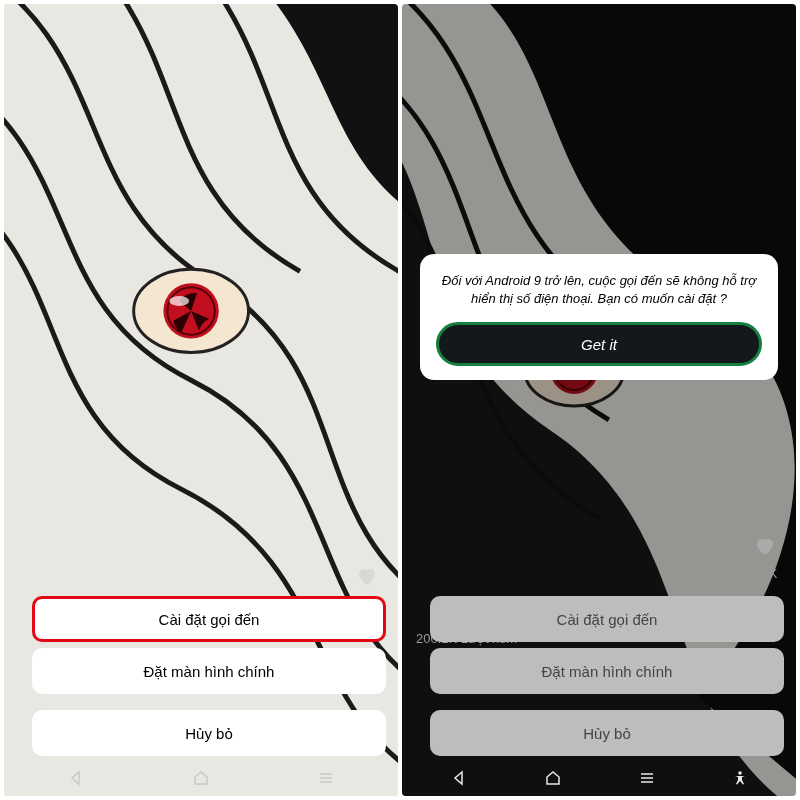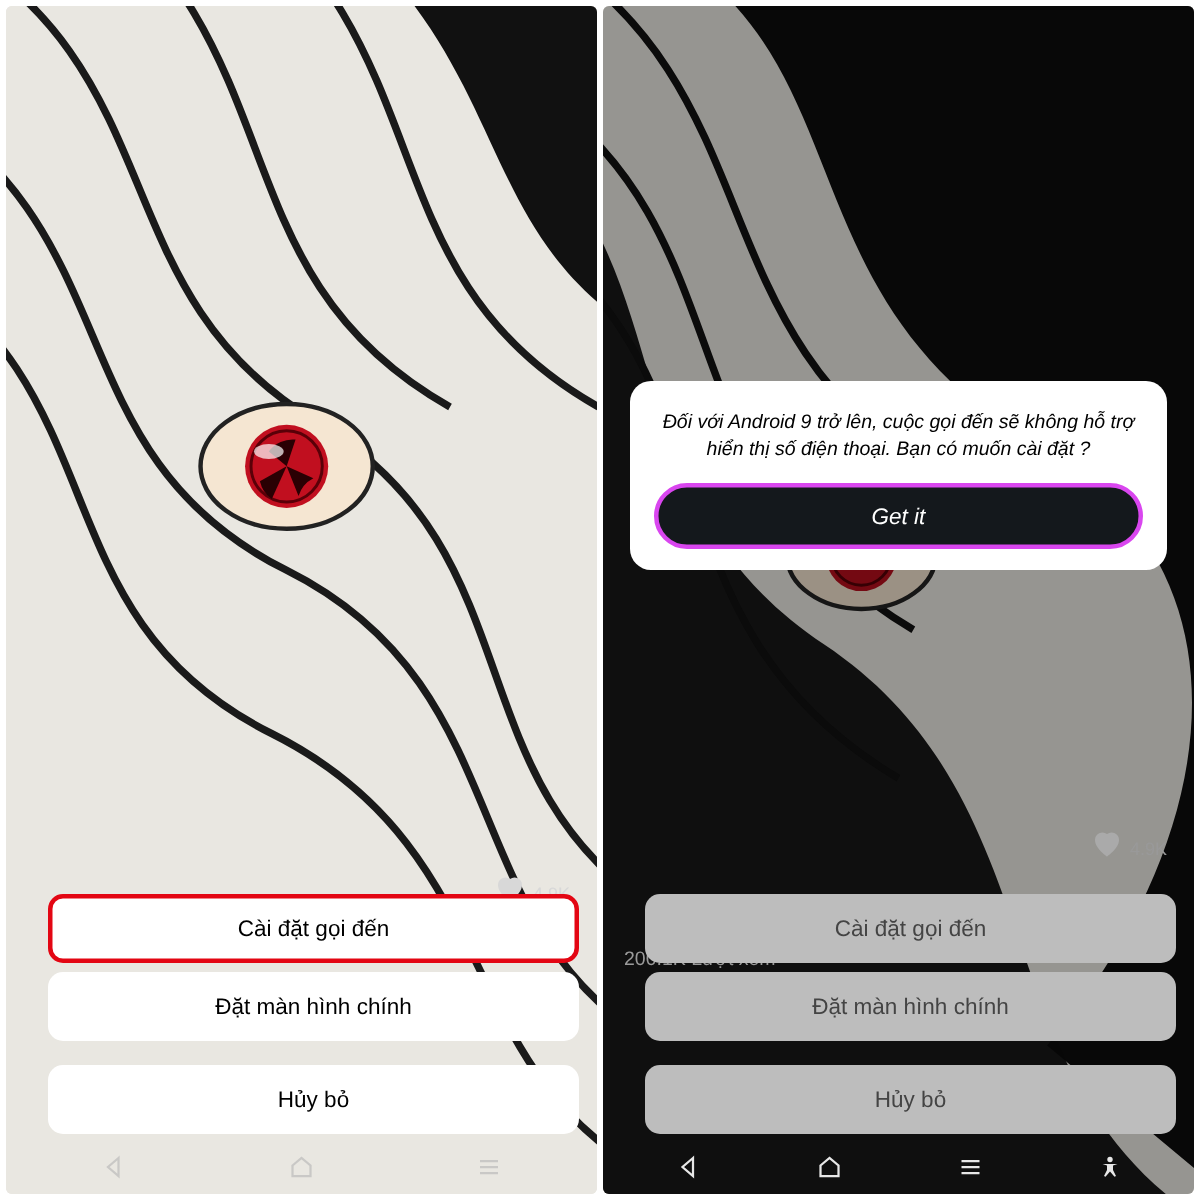--- a/index.html
+++ b/index.html
@@ -22,21 +22,21 @@
   .wallpaper {
     position: absolute;
     inset: 0;
   }
   .wallpaper svg { width: 100%; height: 100%; display: block; }
 
   .like-block {
     position: absolute;
     right: 18px;
     display: flex;
-    flex-direction: row;
+    flex-direction: column;
     align-items: center;
     gap: 2px;
   }
   .like-block.left-pos { bottom: 185px; }
   .like-block.right-pos { bottom: 215px; }
 
   .heart-icon { color: #d8d8d8; font-size: 26px; }
   .heart-icon.dim { color: #aaa; }
   .like-count { color: #d8d8d8; font-size: 12px; }
   .like-count.dim { color: #999; }
@@ -123,21 +123,21 @@
   .dialog-btn {
     width: 100%;
     height: 44px;
     border-radius: 22px;
     background: #14181c;
     color: #fff;
     font-size: 15px;
     display: flex;
     align-items: center;
     justify-content: center;
-    border: 3px solid #d946ef;
+    border: 3px solid #15803d;
   }
 </style>
 </head>
 <body>
 
 <div class="screen">
   <div class="wallpaper">
     <svg viewBox="0 0 400 800" preserveAspectRatio="xMidYMid slice">
       <rect width="400" height="800" fill="#e9e7e1"></rect>
 

